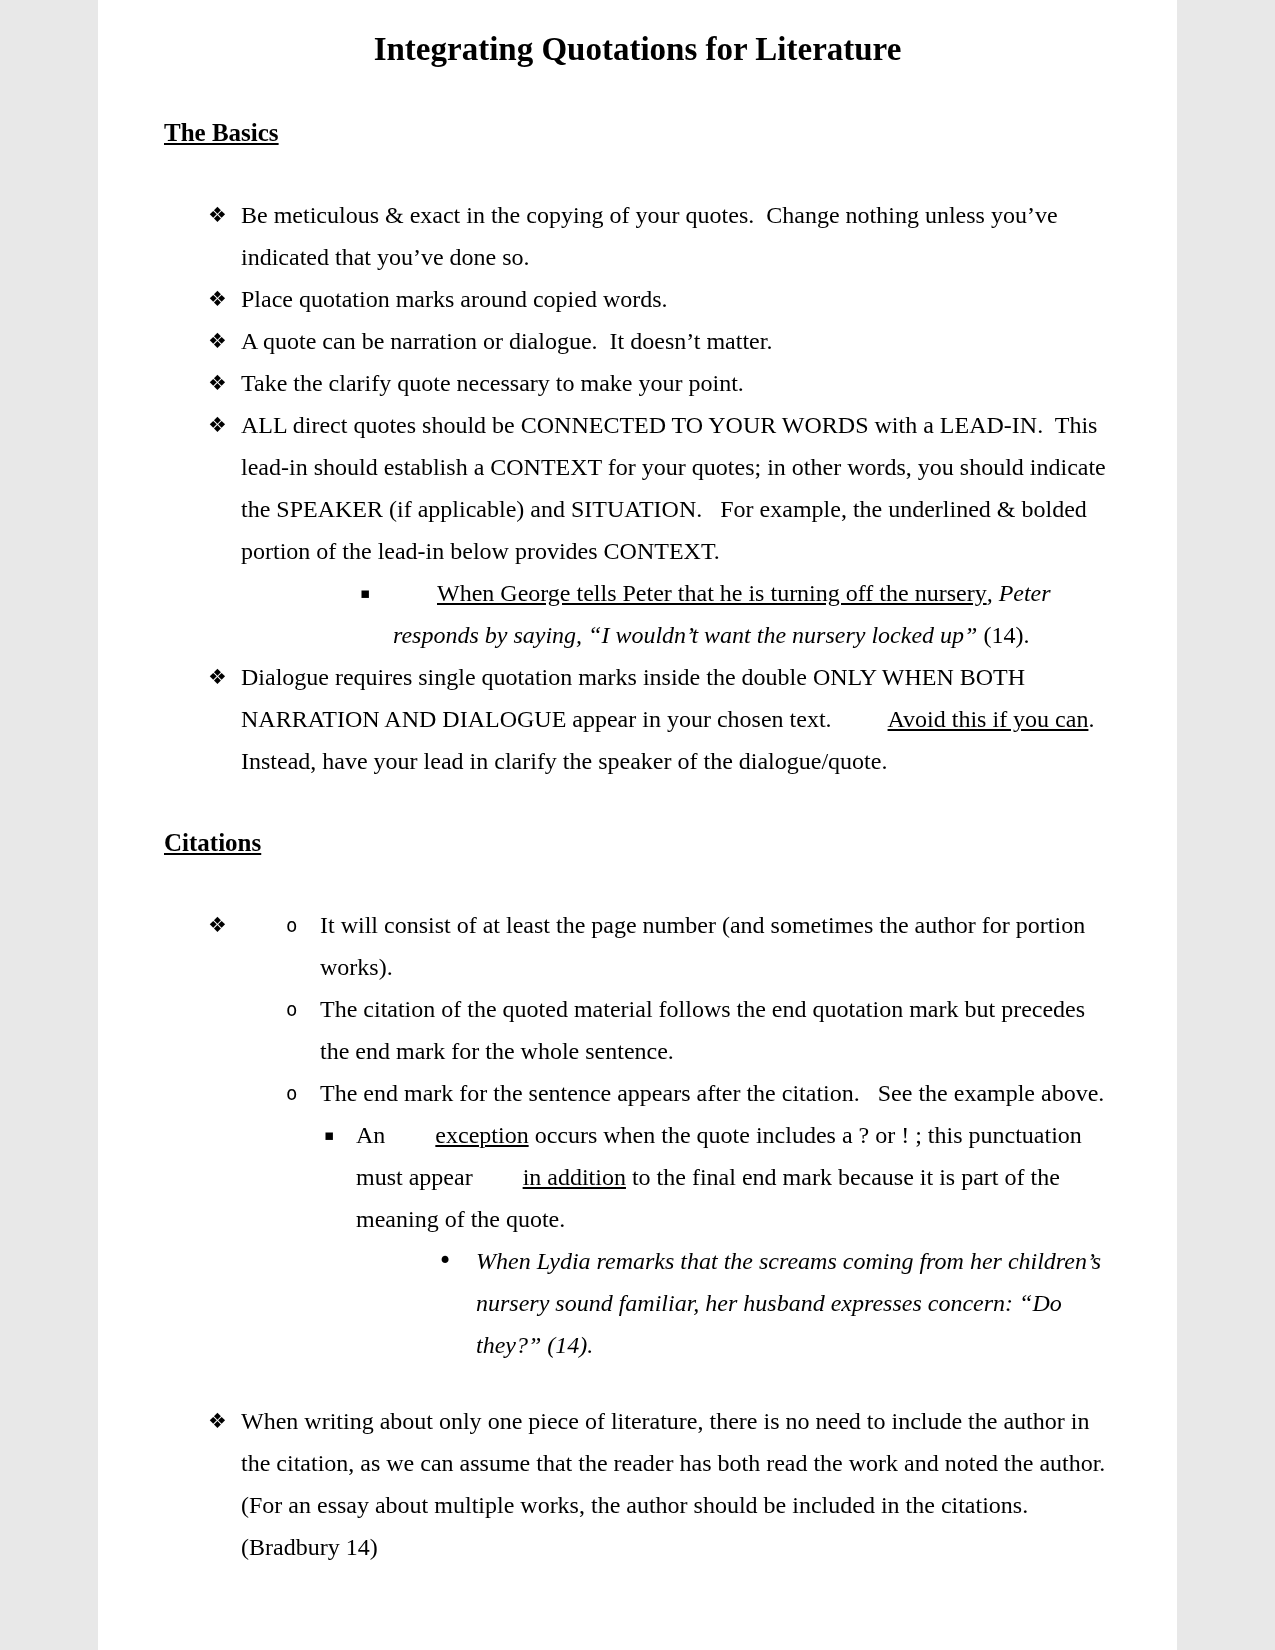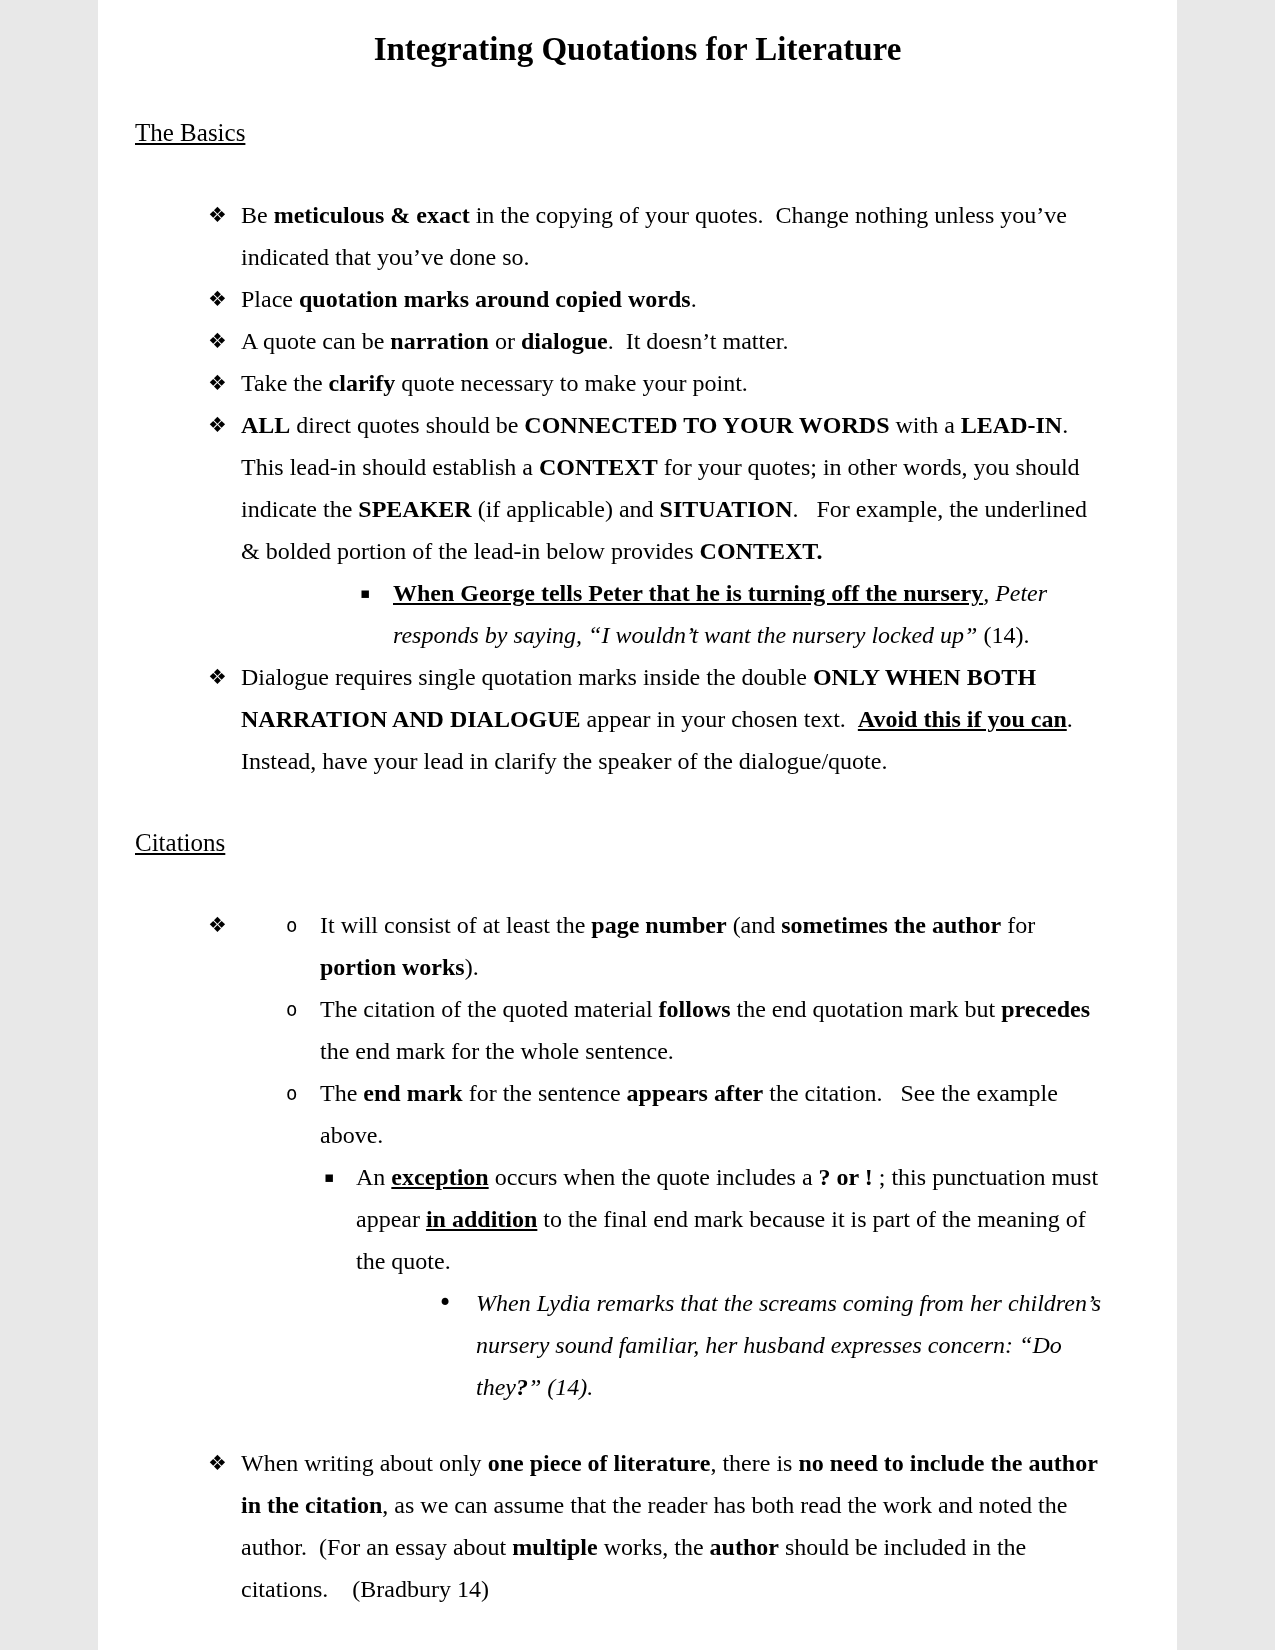--- a/index.html
+++ b/index.html
@@ -6,35 +6,35 @@
   .page{
     width:1079px;height:1650px;margin:0 auto;background:#ffffff;color:#000000;
     font-family:"Liberation Serif",serif;font-size:24px;line-height:42px;
     box-sizing:border-box;padding:26px 70px 0 0;overflow:hidden;position:relative;
   }
   .title{
     text-align:center;font-weight:bold;font-size:33px;line-height:46px;
     padding-left:70px;margin-bottom:6px;
   }
   .heading{
-    font-weight:normal;text-decoration:underline;font-size:25px;
-    padding-left:37px;margin-top:40px;margin-bottom:40px;
+    font-weight:bold;text-decoration:underline;font-size:25px;
+    padding-left:66px;margin-top:40px;margin-bottom:40px;
   }
   .li{position:relative;margin:0;}
   .runs{white-space:pre-wrap;}
   .marker{position:absolute;top:0;font-family:"DejaVu Sans",sans-serif;}
   .l1{padding-left:143px;}      .l1 .marker{left:110px;font-size:21px;}
   .l2sq{padding-left:295px;}    .l2sq .marker{left:262px;font-size:15px;}
   .l2ci{padding-left:222px;}    .l2ci .marker{left:188px;font-family:"DejaVu Sans Mono",monospace;font-size:19px;}
   .l3sq{padding-left:258px;}    .l3sq .marker{left:226px;font-size:15px;}
   .l4dot{padding-left:378px;}   .l4dot .marker{left:340px;font-size:24px;}
   .gap{margin-top:34px;}
-  .b{font-weight:bold;text-align:center;}
+  .b{font-weight:normal;text-align:center;}
   .i{font-style:italic;}
-  .u{text-decoration:underline;}
+  .u{text-decoration:underline;margin-left:44px;}
   .sm{font-size:19px;}
 </style>
 </head>
 <body>
 
 <div class="page">
   <div class="title">Integrating Quotations for Literature</div>
   <div>
       <div class="heading">The Basics</div>
       <div class="li l1"><span class="marker">❖</span><span class="runs"><span class="">Be </span><span class=" b">meticulous &amp; exact</span><span class=""> in the copying of your quotes.  Change nothing unless you’ve indicated that you’ve done so.</span></span></div>

